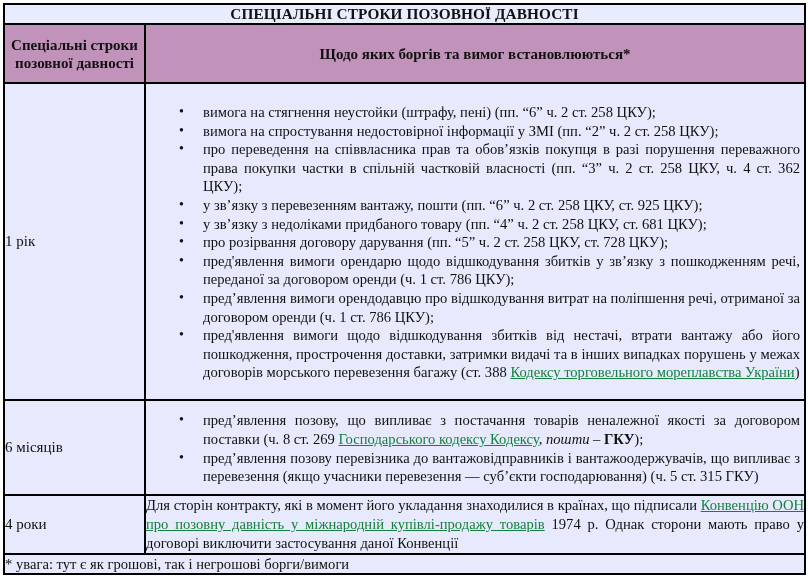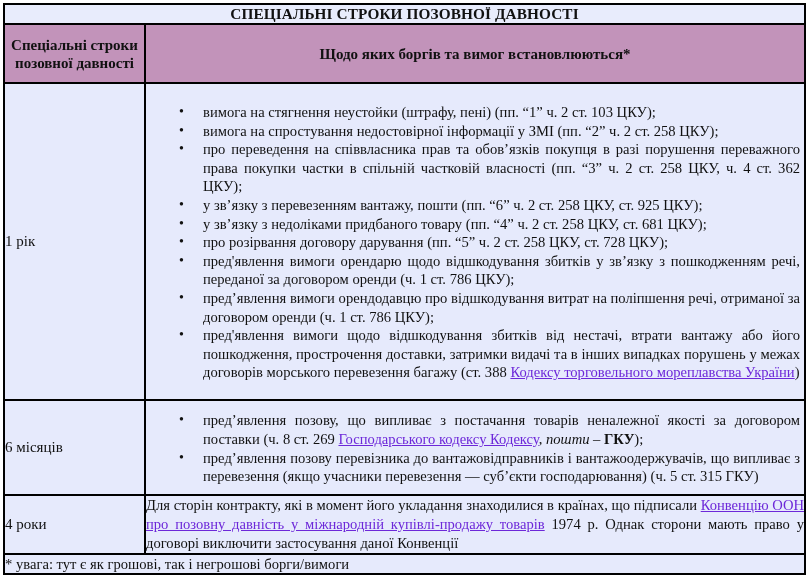--- a/index.html
+++ b/index.html
@@ -14,21 +14,21 @@
   .title-cell { height: 18px; text-align: center; font-weight: bold; font-size: 15.3px; background: #e8ecfc; letter-spacing: 0.1px; }
   .hdr { background: #c293ba; font-weight: bold; text-align: center; font-size: 15px; line-height: 18px; }
   .hdr-left { width: 139px; height: 57px; }
   .term { text-align: left; font-size: 15px; }
   .row1 { height: 317px; }
   .row2 { height: 95px; }
   .row3 { height: 55px; }
   ul.items { list-style: none; margin: 0; padding: 3px 4px 1px 0; }
   ul.items li { position: relative; padding-left: 57px; text-align: justify; line-height: 18.6px; font-size: 14.6px; }
   ul.items li .bullet { position: absolute; left: 33px; top: 0; font-size: 14px; }
-  a.lnk { color: #6d28d9; text-decoration: underline; }
+  a.lnk { color: #15803d; text-decoration: underline; }
   .plain { padding: 1px 3px 1px 3px; text-align: justify; line-height: 19px; }
   .foot { padding: 1px 3px; height: 18px; line-height: 18px; font-size: 14.6px; }
   .bold { font-weight: bold; }
   .ital { font-style: italic; }
 </style>
 </head>
 <body>
 
 <table class="main">
   <tbody>
@@ -37,21 +37,21 @@
   </tr>
   <tr>
     <th class="hdr hdr-left">Спеціальні строки позовної давності</th>
     <th class="hdr">Щодо яких боргів та вимог встановлюються*</th>
   </tr>
 
   <tr class="row1">
     <td class="term">1 рік</td>
     <td>
       <ul class="items">
-        <li><span class="bullet">•</span><span>вимога на стягнення неустойки (штрафу, пені) (пп. “1” ч. 2 ст. 103 ЦКУ);</span></li>
+        <li><span class="bullet">•</span><span>вимога на стягнення неустойки (штрафу, пені) (пп. “6” ч. 2 ст. 258 ЦКУ);</span></li>
         <li><span class="bullet">•</span><span>вимога на спростування недостовірної інформації у ЗМІ (пп. “2” ч. 2 ст. 258 ЦКУ);</span></li>
         <li><span class="bullet">•</span><span>про переведення на співвласника прав та обов’язків покупця в разі порушення переважного права покупки частки в спільній частковій власності (пп. “3” ч. 2 ст. 258 ЦКУ, ч. 4 ст. 362 ЦКУ);</span></li>
         <li><span class="bullet">•</span><span>у зв’язку з перевезенням вантажу, пошти (пп. “6” ч. 2 ст. 258 ЦКУ, ст. 925 ЦКУ);</span></li>
         <li><span class="bullet">•</span><span>у зв’язку з недоліками придбаного товару (пп. “4” ч. 2 ст. 258 ЦКУ, ст. 681 ЦКУ);</span></li>
         <li><span class="bullet">•</span><span>про розірвання договору дарування (пп. “5” ч. 2 ст. 258 ЦКУ, ст. 728 ЦКУ);</span></li>
         <li><span class="bullet">•</span><span>пред'явлення вимоги орендарю щодо відшкодування збитків у зв’язку з пошкодженням речі, переданої за договором оренди (ч. 1 ст. 786 ЦКУ);</span></li>
         <li><span class="bullet">•</span><span>пред’явлення вимоги орендодавцю про відшкодування витрат на поліпшення речі, отриманої за договором оренди (ч. 1 ст. 786 ЦКУ);</span></li>
         <li><span class="bullet">•</span><span>пред'явлення вимоги щодо відшкодування збитків від нестачі, втрати вантажу або його пошкодження, прострочення доставки, затримки видачі та в інших випадках порушень у межах договорів морського перевезення багажу (ст. 388 </span><a class="lnk" href="#">Кодексу торговельного мореплавства України</a><span>)</span></li>
       </ul>
     </td>

